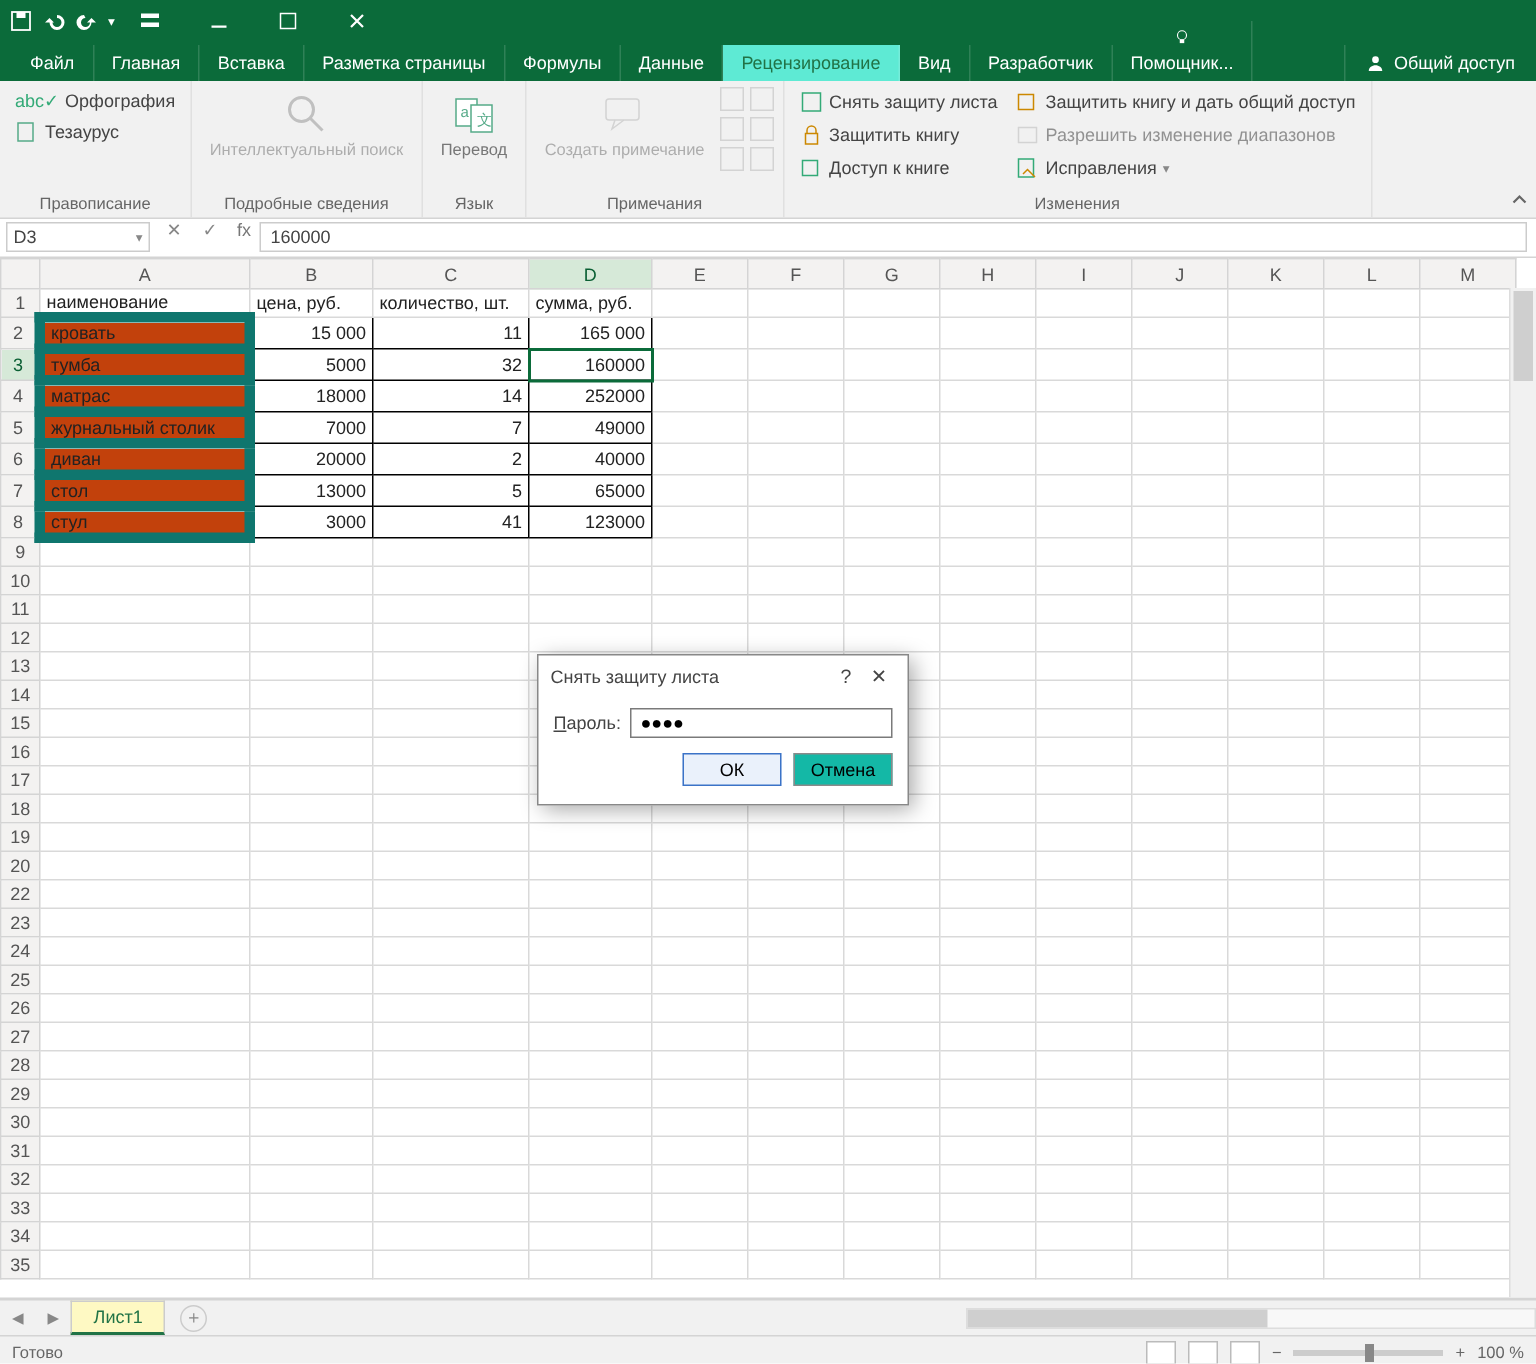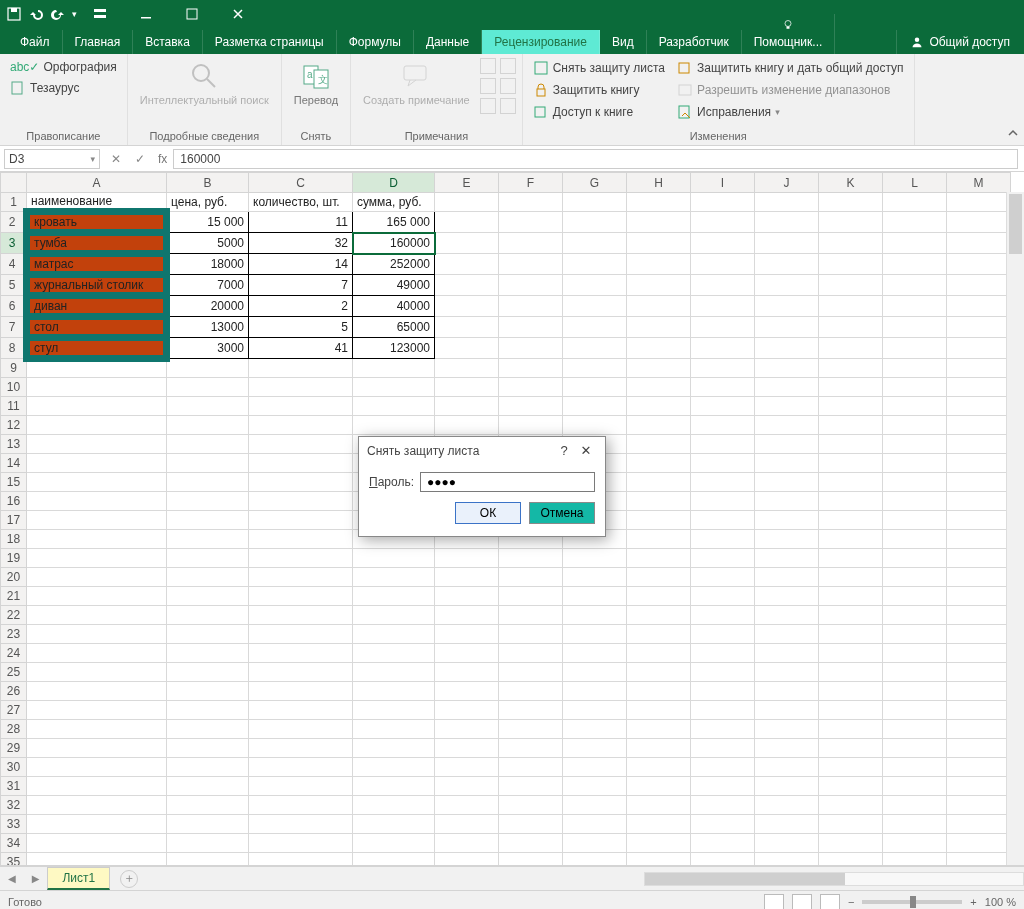--- a/index.html
+++ b/index.html
@@ -26,21 +26,21 @@
   .btn-sm { display:flex; align-items:center; gap:4px; padding:2px 4px; font-size:12px; color:#444; white-space:nowrap; }
   .btn-sm .ic { width:16px; height:16px; }
   .vstack { display:flex; flex-direction:column; gap:2px; }
   .bigbtn { display:flex; flex-direction:column; align-items:center; gap:2px; padding:2px 6px; color:#777; }
   .bigbtn .bic { width:32px; height:32px; }
   .bigbtn span{ font-size:11px; line-height:1.1; text-align:center;}
   .disabled { opacity:.55; }
   .mini { width:16px; height:16px; border:1px solid #bbb; display:inline-block; }
   .collapse { margin-left:auto; width:22px; display:flex; align-items:flex-end; justify-content:center; padding-bottom:6px;}
   
-  .fbar { height:26px; border-bottom:1px solid #d4d4d4; display:flex; align-items:center; background:#fff; }
+  .fbar { height:26px; border-bottom:1px solid #d4d4d4; display:flex; background:#fff; }
   .namebox { width:96px; border:1px solid #ccc; margin:2px 4px; height:20px; display:flex; align-items:center; padding:0 4px; font-size:12px;}
   .namebox::after{content:"▾"; margin-left:auto; font-size:9px; color:#888;}
   .fx-btn { width:24px; text-align:center; color:#888; font-size:12px;}
   .fx-lbl { color:#777; padding:0 6px;}
   .formula { flex:1; border:1px solid #ccc; height:20px; margin:2px 6px 2px 0; padding:0 6px; display:flex; align-items:center;}
   
   .sheet-area { position:relative; height:694px; overflow:hidden; border-bottom:1px solid #d4d4d4;}
   table.grid { border-collapse:collapse; table-layout:fixed; }
   .colhead th, .rownum { background:#f3f2f1; font-weight:normal; color:#555; text-align:center; font-size:12px;}
   .corner { width:26px; height:20px; border:1px solid #d4d4d4; background:#f3f2f1;}
@@ -192,21 +192,21 @@
       <div class="bigbtn">
         <svg class="bic" viewBox="0 0 32 32">
             <rect x="4" y="6" width="14" height="18" fill="#fff" stroke="#5a8"></rect>
             <text x="7" y="18" font-size="10" fill="#5a8">a</text>
             <rect x="14" y="10" width="14" height="18" fill="#fff" stroke="#5a8"></rect>
             <text x="18" y="23" font-size="10" fill="#5a8">文</text>
           </svg>
         <span>Перевод</span>
       </div>
     </div>
-    <div class="grp-label">Снять</div>
+    <div class="grp-label">Язык</div>
   </div>
 
   <div class="grp">
     <div class="grp-body">
       <div class="bigbtn disabled">
         <svg class="bic" viewBox="0 0 32 32">
             <rect x="4" y="6" width="22" height="14" rx="2" fill="none" stroke="#bbb"></rect>
             <path d="M10 20l-2 6 8-6" fill="none" stroke="#bbb"></path>
           </svg>
         <span>Создать примечание</span>
@@ -625,36 +625,20 @@
           <td class="col-o"></td>
           <td class="col-o"></td>
           <td class="col-o"></td>
           <td class="col-o"></td>
           <td class="col-o"></td>
           <td class="col-o"></td>
           <td class="col-o"></td>
           <td class="col-o"></td>
         </tr>
         <tr>
-          <td class="rownum">21</td>
-          <td class="col-0"></td>
-          <td class="col-1"></td>
-          <td class="col-2"></td>
-          <td class="col-3"></td>
-          <td class="col-o"></td>
-          <td class="col-o"></td>
-          <td class="col-o"></td>
-          <td class="col-o"></td>
-          <td class="col-o"></td>
-          <td class="col-o"></td>
-          <td class="col-o"></td>
-          <td class="col-o"></td>
-          <td class="col-o"></td>
-        </tr>
-        <tr>
           <td class="rownum">22</td>
           <td class="col-0"></td>
           <td class="col-1"></td>
           <td class="col-2"></td>
           <td class="col-3"></td>
           <td class="col-o"></td>
           <td class="col-o"></td>
           <td class="col-o"></td>
           <td class="col-o"></td>
           <td class="col-o"></td>

